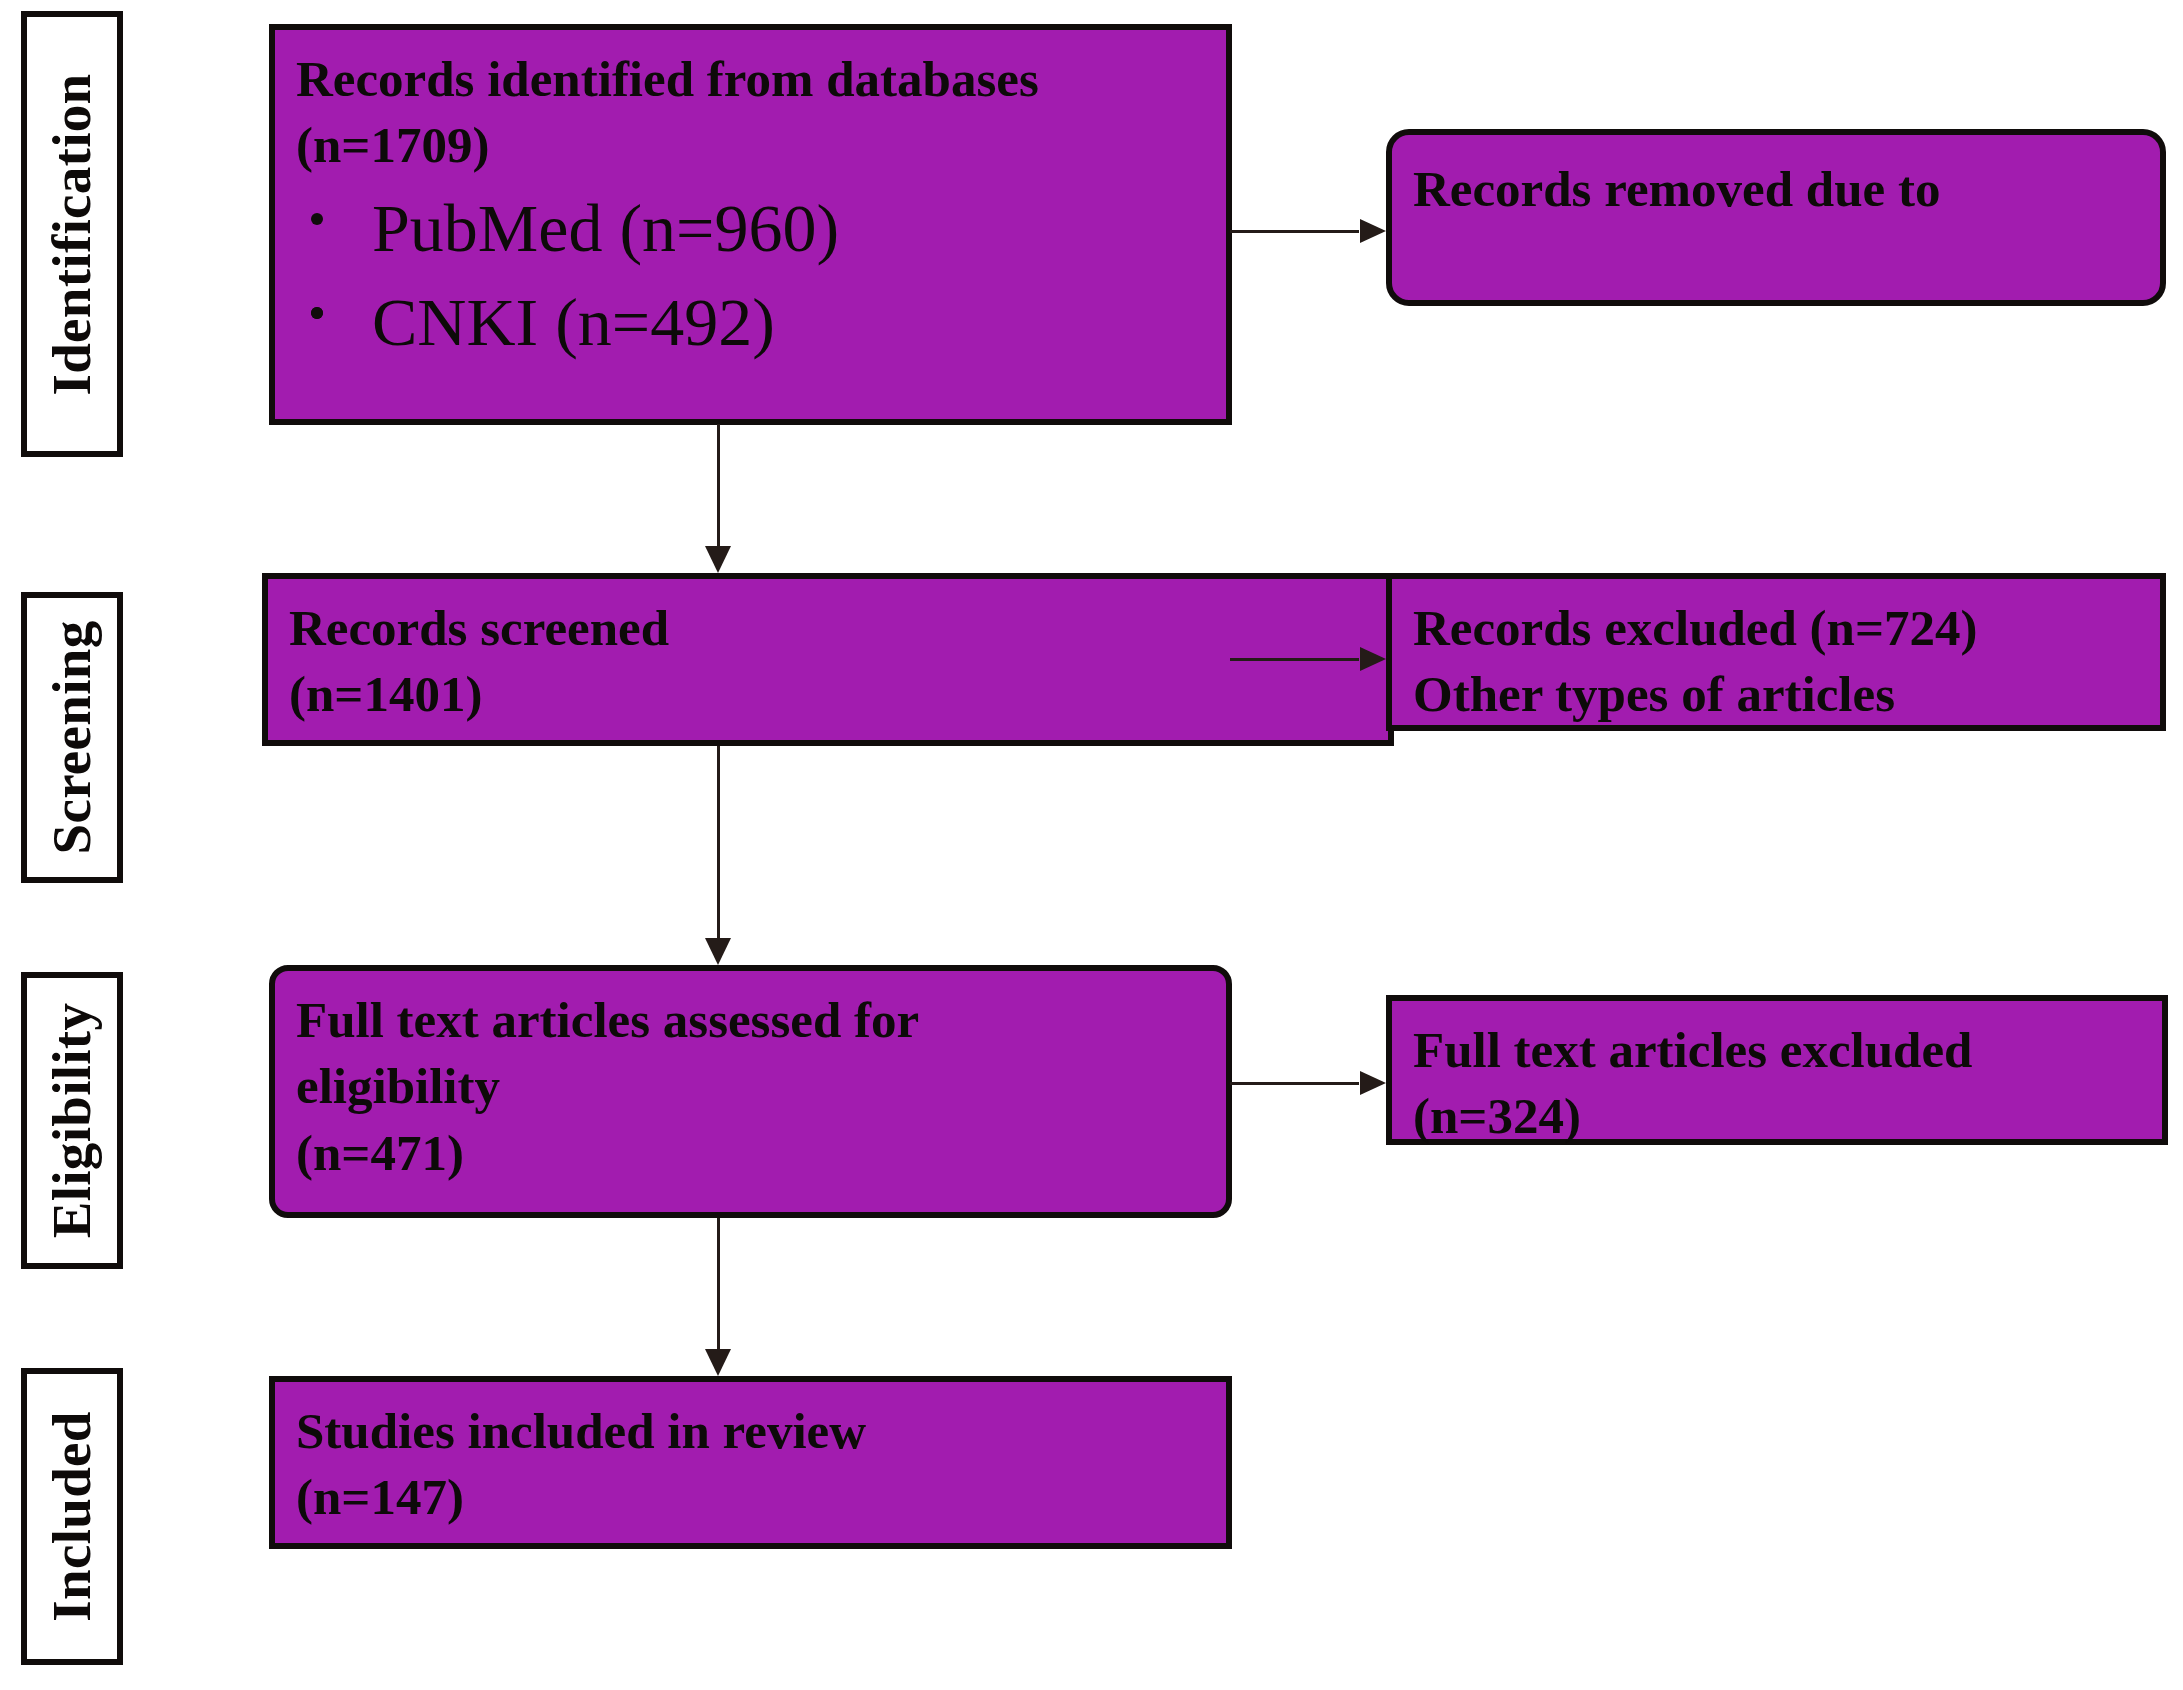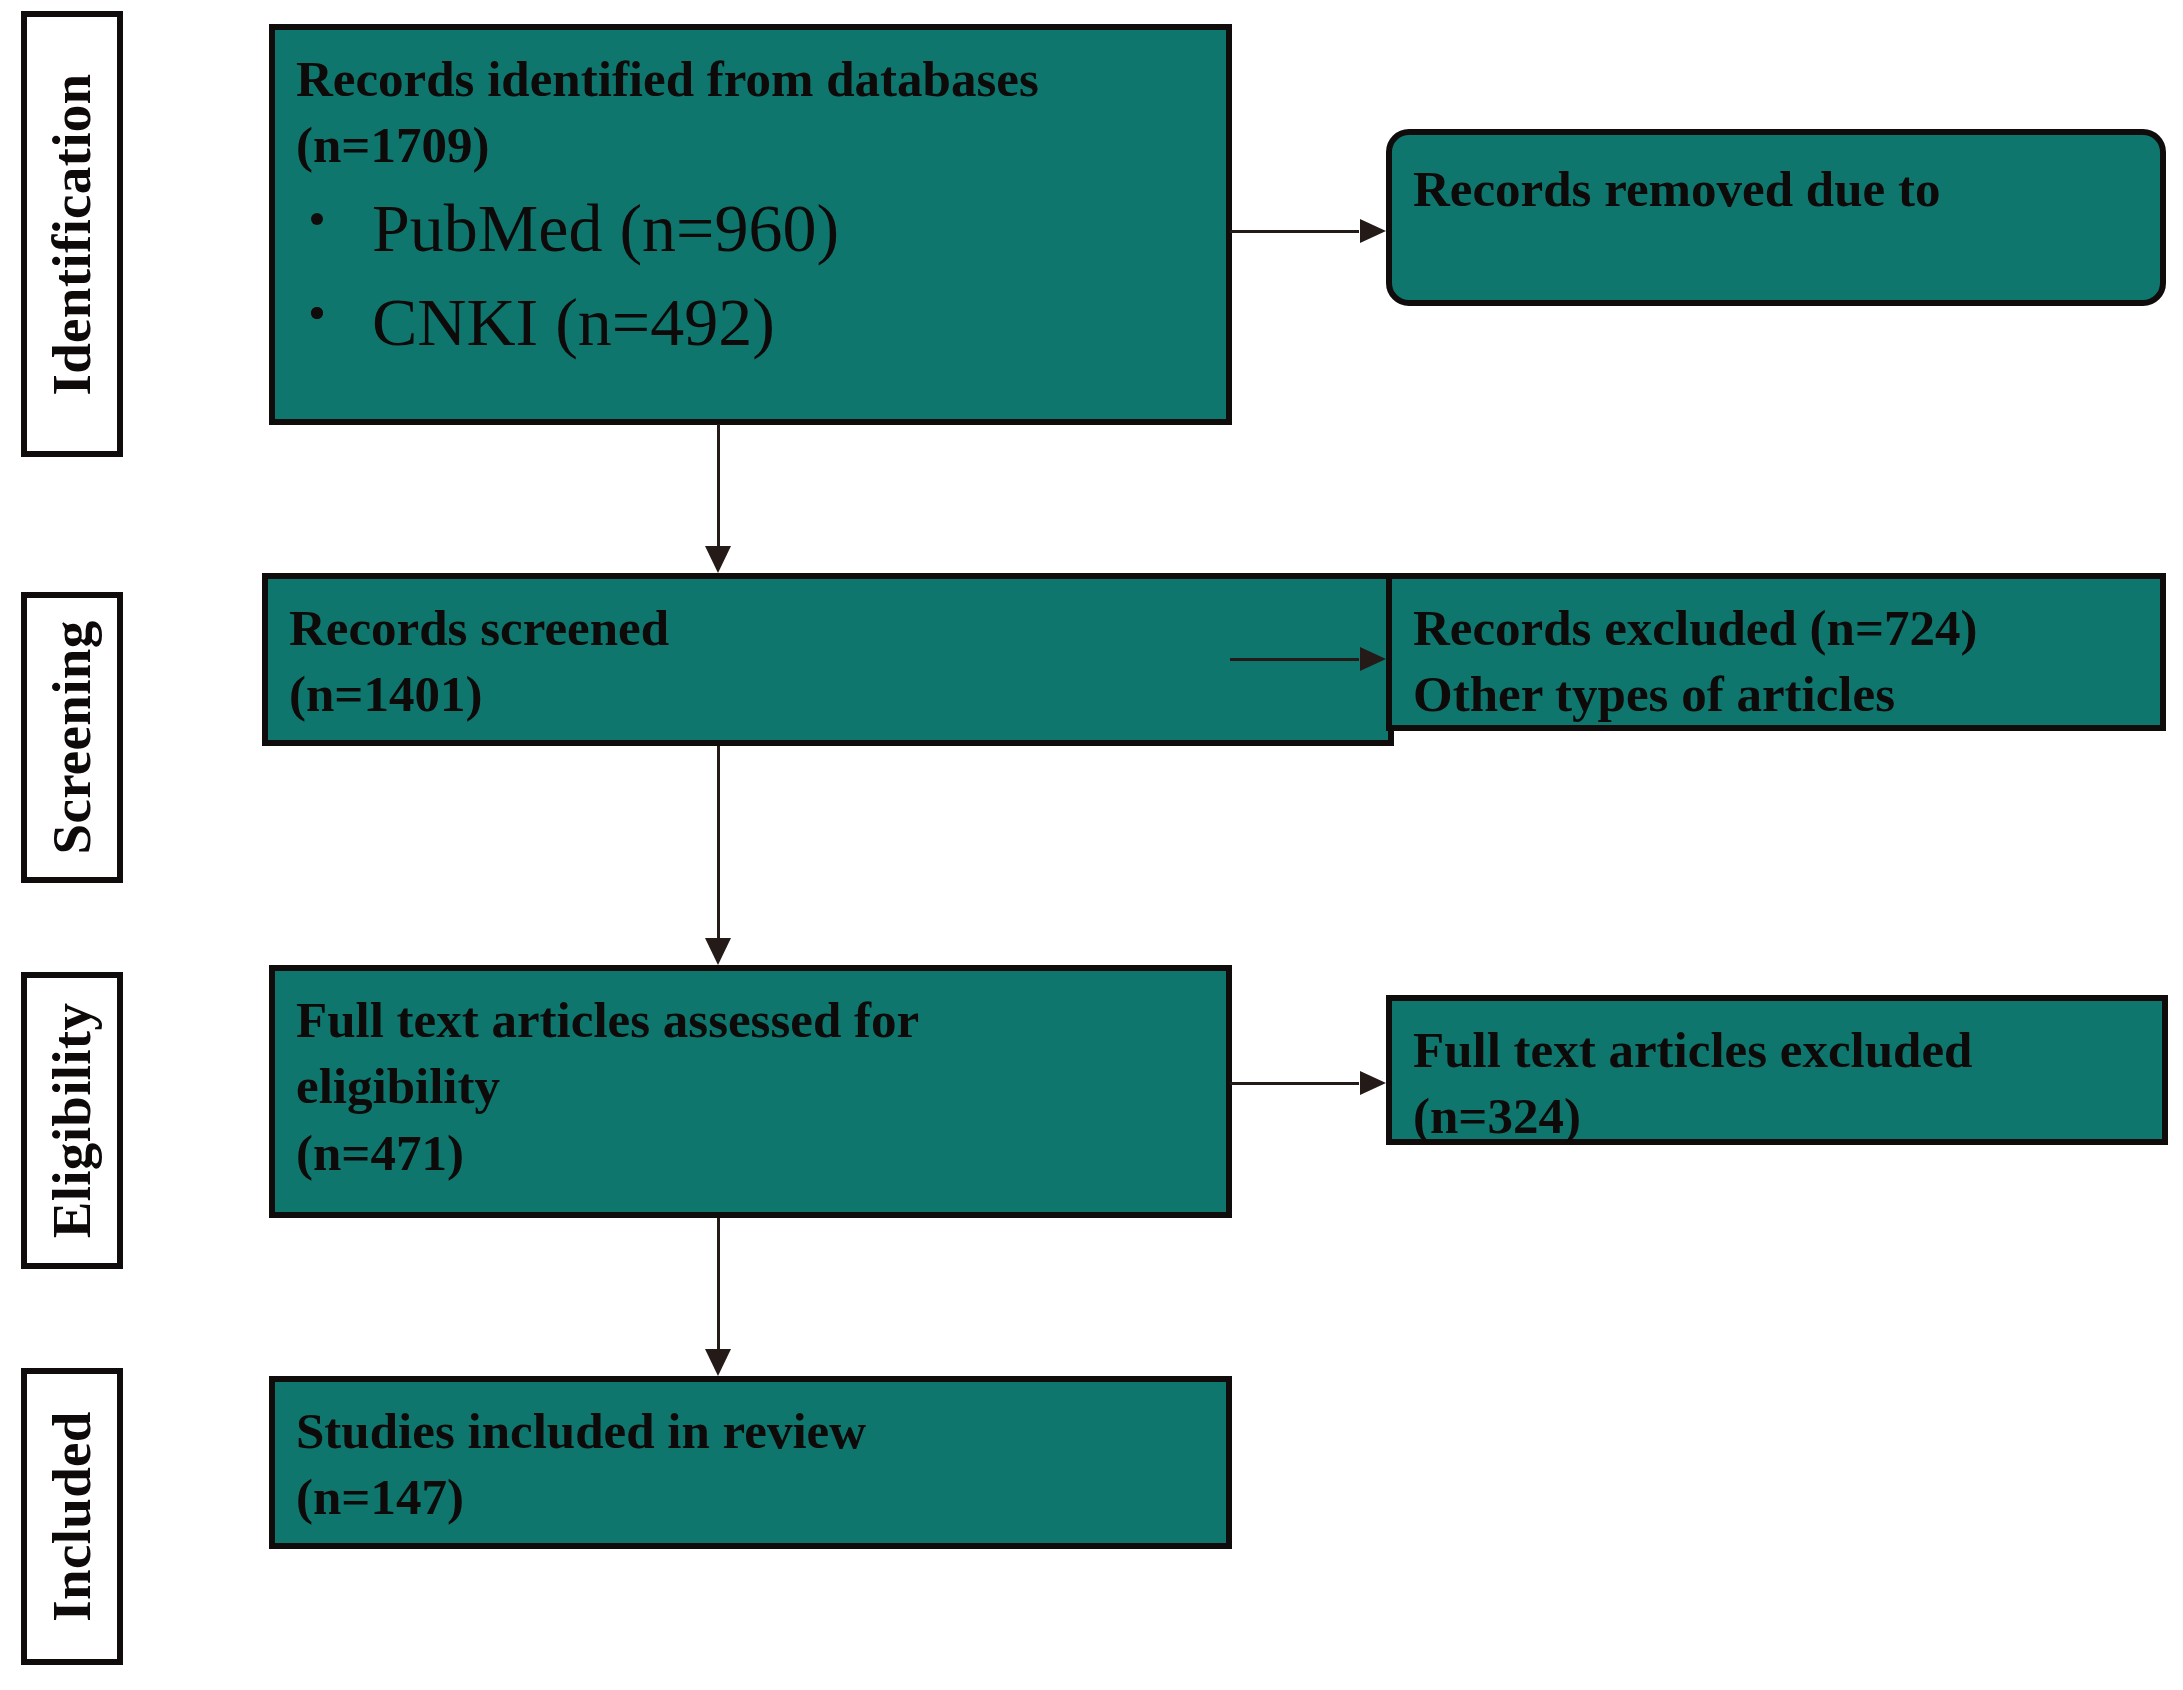--- a/index.html
+++ b/index.html
@@ -35,21 +35,21 @@
     font-size: 55px;
     letter-spacing: 0.3px;
     line-height: 1;
   }
 
   
   .flow-box {
     position: absolute;
     box-sizing: border-box;
     border: 6.8px solid #100c0b;
-    background: #0f766e;
+    background: #a21caf;
     padding: 16px 18.7px 12.4px 21px;
   }
   .flow-box .line {
     font-weight: bold;
     font-size: 51px;
     line-height: 1.30;
     white-space: nowrap;
   }
   .flow-box .line.wrap {
     white-space: normal;
@@ -165,21 +165,21 @@
     <div class="line wrap">Records excluded (n=724)</div>
     <div class="line wrap">Other types of articles</div>
   </div>
 
   <div class="conn-h" style="left:1230px; top:658px; width:129px;"></div>
   <div class="arrow-right" style="left:1360px; top:647px;"></div>
 
   <div class="conn-v" style="left:717px; top:746px; width:3.1px; height:193px;"></div>
   <div class="arrow-down" style="left:705px; top:938px;"></div>
 
-  <div class="flow-box" style="left:269px; top:965px; width:963px; height:253px;">
+  <div class="flow-box" style="left:269px; top:965px; width:963px; height:253px;border-radius:19px;">
     <div class="line">Full text articles assessed for</div>
     <div class="line">eligibility</div>
     <div class="line">(n=471)</div>
   </div>
 
   <div class="flow-box" style="left:1386px; top:995px; width:782px; height:150px;">
     <div class="line wrap">Full text articles excluded</div>
     <div class="line wrap">(n=324)</div>
   </div>
 

